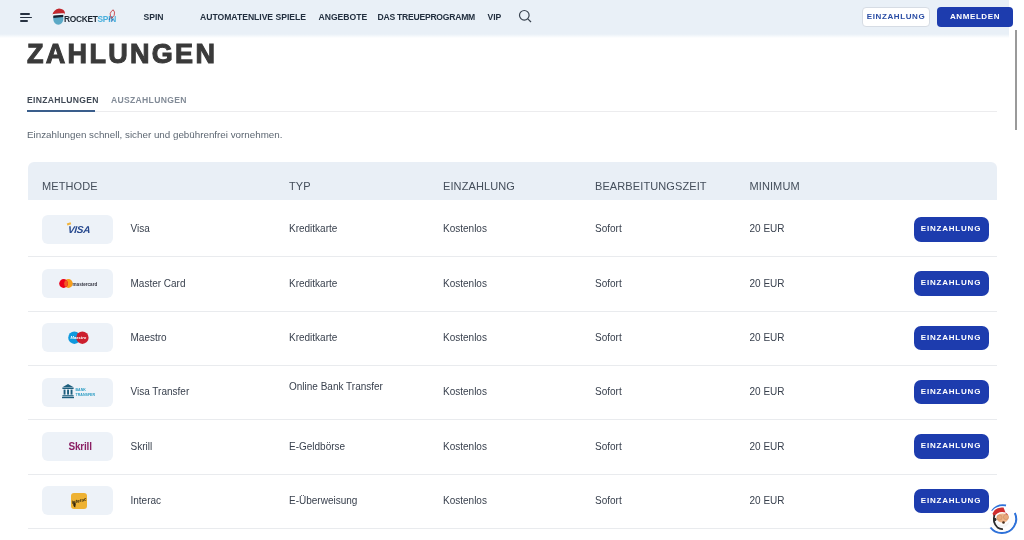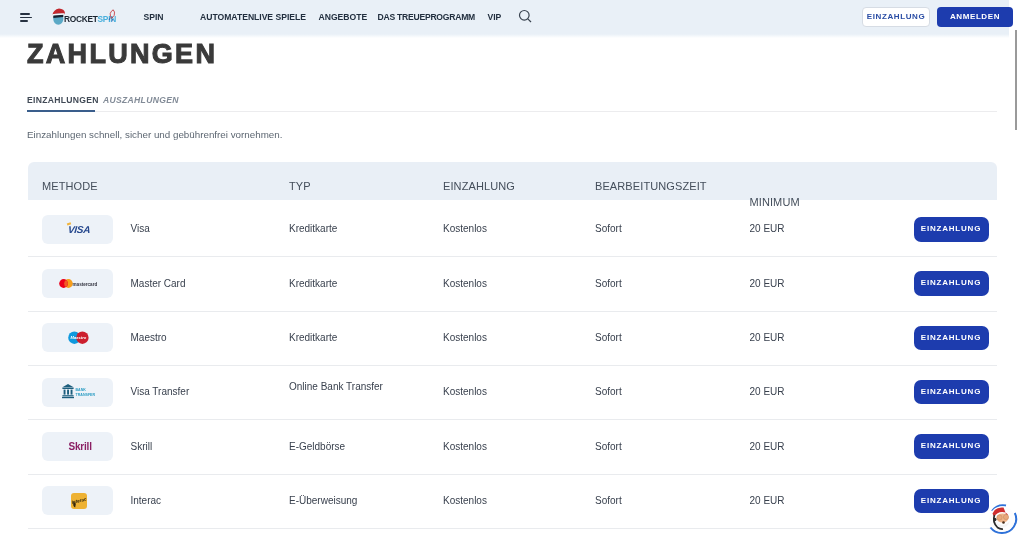--- a/index.html
+++ b/index.html
@@ -68,32 +68,32 @@
   <circle cx="6.3" cy="6.3" r="4.8" fill="none" stroke="#39434f" stroke-width="1.2"></circle>
   <line x1="9.8" y1="9.8" x2="13" y2="13" stroke="#39434f" stroke-width="1.2"></line>
 </svg>
 
 <div class="btn-outline" style="left:862px;">EINZAHLUNG</div>
 <div class="btn-fill" style="left:937px;">ANMELDEN</div>
 
 <div id="heading">ZAHLUNGEN</div>
 
 <div class="tab" style="left:27px;color:#414a56;">EINZAHLUNGEN</div>
-<div class="tab" style="left:103px;color:#828b97;font-style:italic;">AUSZAHLUNGEN</div>
+<div class="tab" style="left:111px;color:#828b97;">AUSZAHLUNGEN</div>
 <div id="tabline"></div>
 <div id="tabactive"></div>
 
 <div id="para">Einzahlungen schnell, sicher und gebührenfrei vornehmen.</div>
 
 <div id="thead"></div>
 <div class="th" style="left:42px;">METHODE</div>
 <div class="th" style="left:289px;">TYP</div>
 <div class="th" style="left:443px;">EINZAHLUNG</div>
 <div class="th" style="left:595px;">BEARBEITUNGSZEIT</div>
-<div class="th" style="left:749.5px;margin-top:16px;">MINIMUM</div>
+<div class="th" style="left:749.5px;">MINIMUM</div>
 
 <div id="rows">
     <div class="chip" style="top:214.7px;">
       <span style="position:absolute;left:26px;top:9px;font-size:10px;font-weight:bold;font-style:italic;color:#26488e;letter-spacing:-0.3px;transform:skewX(-5deg);">VISA</span>
       <span style="position:absolute;left:25.8px;top:8.2px;width:3.6px;height:2px;background:#f2b53d;transform:rotate(-18deg);"></span>
     </div>
     <div class="cell" style="left:130.5px;top:223.4px;">Visa</div>
     <div class="cell" style="left:289px;top:223.4px;">Kreditkarte</div>
     <div class="cell" style="left:443px;top:223.4px;">Kostenlos</div>
     <div class="cell" style="left:595px;top:223.4px;">Sofort</div>

